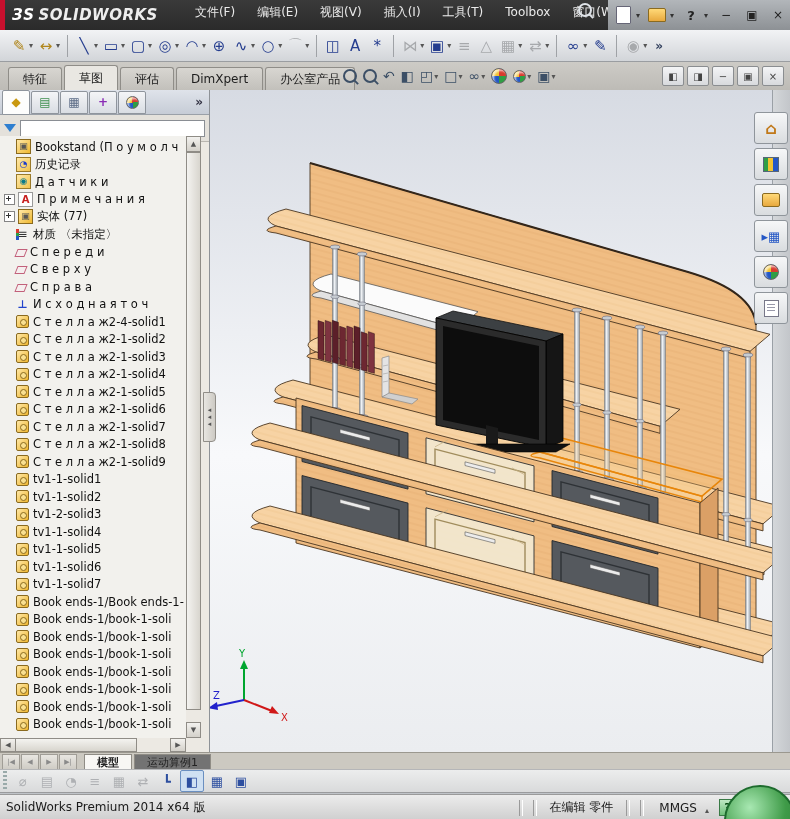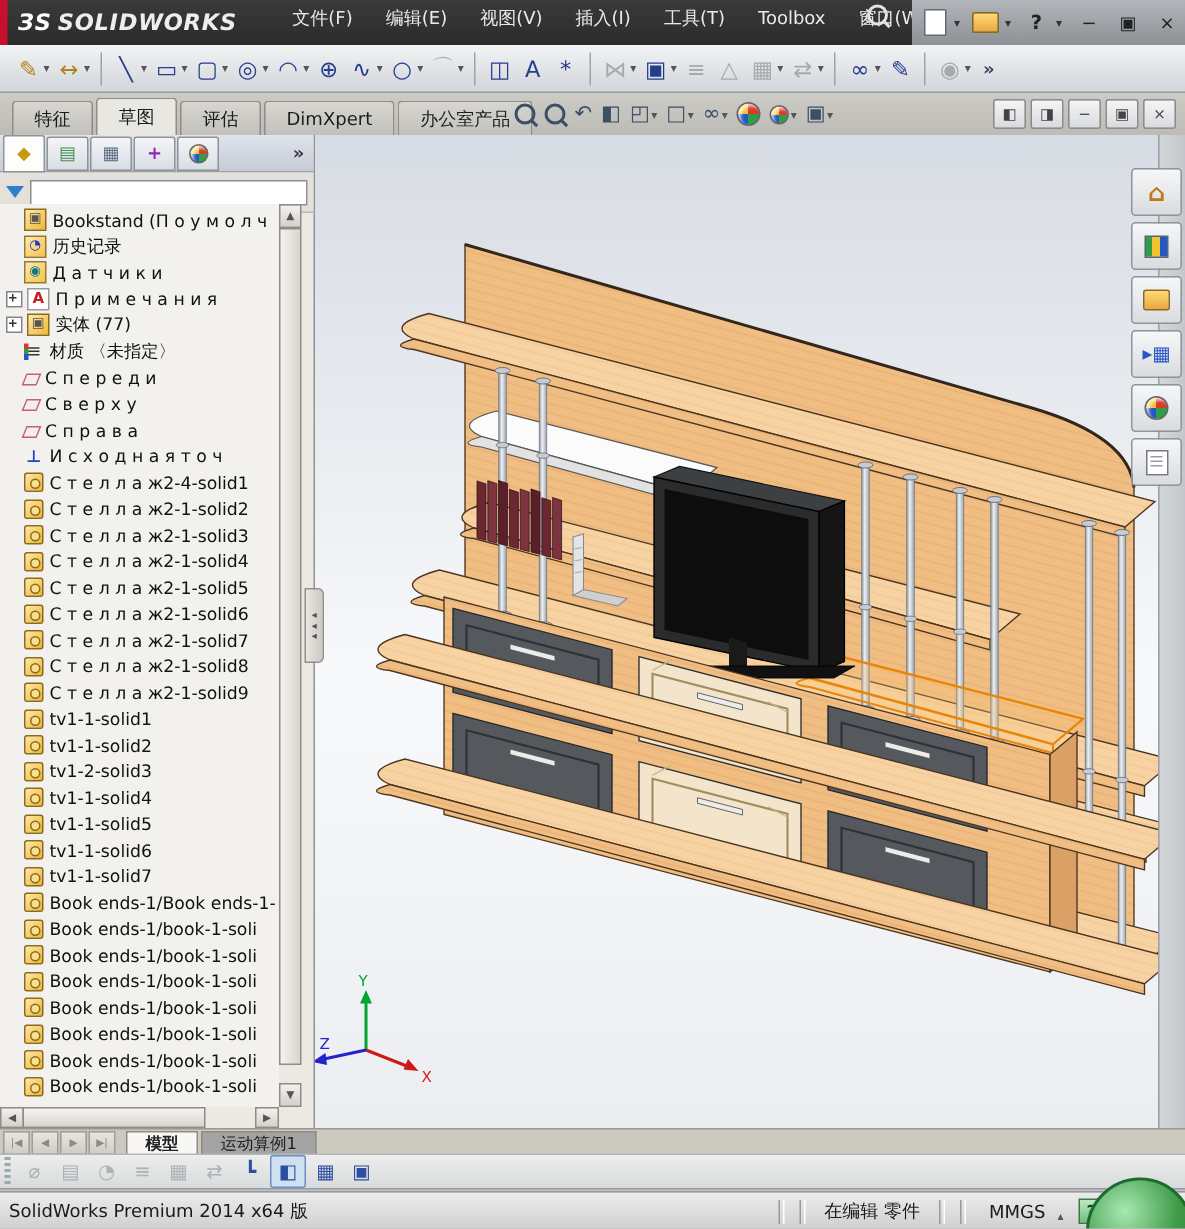--- a/index.html
+++ b/index.html
@@ -116,21 +116,21 @@
   .tp-res{display:inline-block;width:14px;height:13px;background:linear-gradient(90deg,#2f9e44 0 4px,#f2c230 4px 9px,#2457c5 9px);border:1px solid #567}
   .tp-lib{width:16px;height:12px;background:linear-gradient(180deg,#ffd978,#e8a93e);border:1px solid #8a6a20;border-radius:2px}
   .tp-exp{color:#2457c5;font-weight:bold;font-size:13px}
   .tp-props{width:13px;height:15px;background:#fff;border:1px solid #778;position:relative}
   .tp-props::before{content:"";position:absolute;left:2px;top:3px;width:8px;height:1px;background:#99a;box-shadow:0 3px 0 #99a,0 6px 0 #99a}
 
   
   #btabsrow{left:0;top:752px;width:790px;height:17px;background:#ccc9c1;border-top:1px solid #9b988f;display:flex;align-items:flex-end}
   .nav-btn{width:16px;height:14px;background:linear-gradient(180deg,#e8e6e1,#cfccc5);border:1px solid #a09d96;color:#8a8a8a;
      font-size:7px;display:flex;align-items:center;justify-content:center;margin-right:1px}
-  .btab{height:15px;line-height:15px;padding:0 12px;font-size:11px;color:#222;background:#a3a3a3;border:1px solid #8f8c85;border-bottom:none;margin-right:2px}
+  .btab{height:15px;line-height:15px;padding:0 12px;font-size:11px;color:#222;background:#737373;border:1px solid #8f8c85;border-bottom:none;margin-right:2px}
   .btab.active{background:#f8f7f4;font-weight:bold}
   #btabs{display:flex;margin-left:6px;align-items:flex-end}
 
   
   #motionbar{left:0;top:769px;width:790px;height:24px;background:linear-gradient(180deg,#eceded,#d9dadb);
      border-top:1px solid #b5b6b8;border-bottom:1px solid #9a9b9d;display:flex;align-items:center;padding-left:12px;box-sizing:border-box}
   #motiongrip{position:absolute;left:3px;top:771px;width:4px;height:20px;
      background:repeating-linear-gradient(180deg,#9aa 0 2px,transparent 2px 4px)}
   .mt-item{width:22px;height:20px;display:flex;align-items:center;justify-content:center;font-size:13px;color:#2d4fa0;margin-right:2px}
   .mt-item.dis{color:#aeb0b3}

